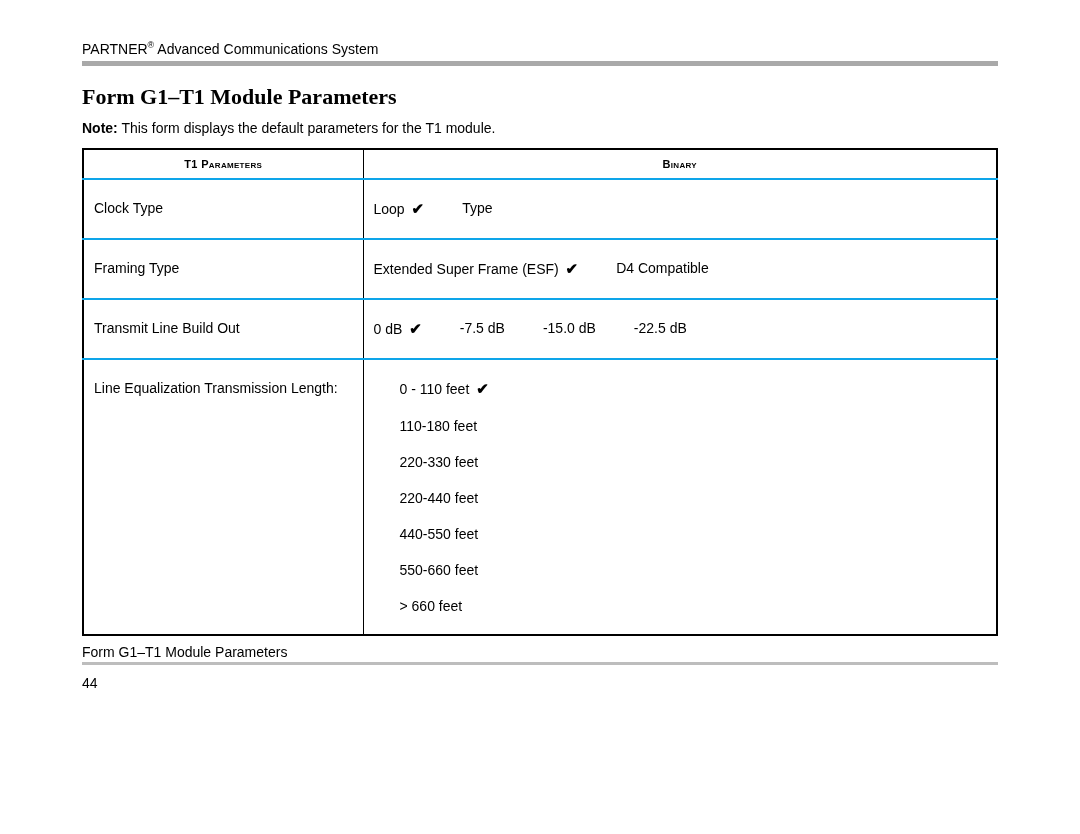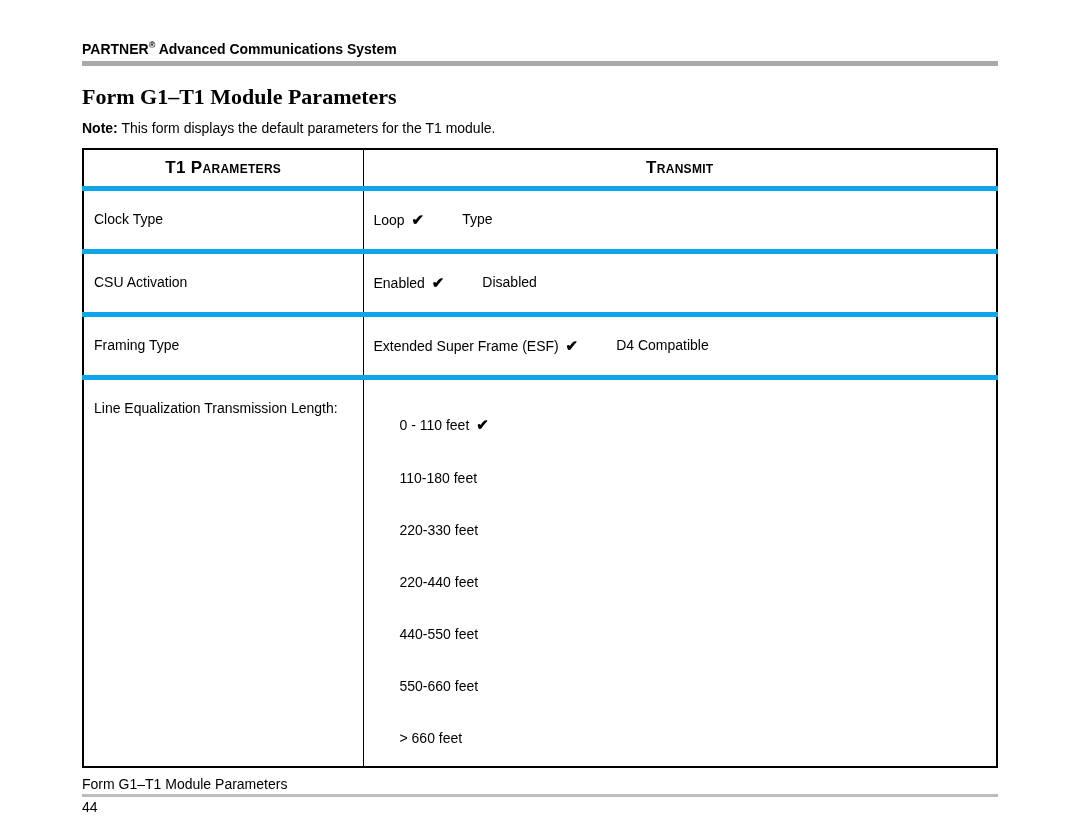--- a/index.html
+++ b/index.html
@@ -1,36 +1,36 @@
 <!DOCTYPE html>
 <html><head>
 <meta charset="utf-8">
 <style>
   * { box-sizing: border-box; margin: 0; padding: 0; }
   html, body { width: 1080px; height: 834px; background: #fff; font-family: Arial, Helvetica, sans-serif; color: #000; }
   .page { padding: 40px 82px 28px 82px; }
-  .running-head { font-size: 14px; margin-bottom: 4px; font-weight: bold; }
+  .running-head { font-size: 14px; margin-bottom: 4px; }
   .running-head sup { font-size: 9px; vertical-align: super; }
   .thick-rule { height: 5px; background: #a9a9a9; margin-bottom: 18px; }
   .title { font-family: "Palatino Linotype", "Book Antiqua", Palatino, Georgia, serif; font-size: 22px; font-weight: bold; margin-bottom: 10px; }
   .note-line { font-size: 14px; margin-bottom: 12px; }
   .note-line b { font-weight: bold; }
   table.params { border-collapse: collapse; width: 100%; border: 2px solid #000; table-layout: fixed; }
-  table.params th { border: 1px solid #000; border-top: none; font-weight: bold; font-size: 17px; letter-spacing: 0.3px; padding: 8px 10px; text-align: center; font-variant: small-caps; }
+  table.params th { border: 1px solid #000; border-top: none; font-weight: bold; font-size: 11px; letter-spacing: 0.3px; padding: 8px 10px; text-align: center; font-variant: small-caps; }
   table.params th.left { width: 280px; }
-  table.params td { border-left: 1px solid #000; border-right: 1px solid #000; border-top: 5px solid #0ea5e9; border-bottom: none; font-size: 14px; vertical-align: top; padding: 20px 10px 20px 10px; }
+  table.params td { border-left: 1px solid #000; border-right: 1px solid #000; border-top: 2px solid #0ea5e9; border-bottom: none; font-size: 14px; vertical-align: top; padding: 20px 10px 20px 10px; }
   table.params tr:last-child td { border-bottom: none; }
   .opt { display: inline-block; margin-right: 26px; white-space: nowrap; }
   .check { font-family: "Segoe UI Symbol","Apple Symbols",Arial,sans-serif; font-weight: bold; font-size: 15px; margin-left: 3px; }
   .stack { display: flex; flex-direction: column; gap: 20px; padding-left: 26px; }
-  .stack .opt { margin-right: 0; margin-top: 16px; }
+  .stack .opt { margin-right: 0; }
   .td-setting-flex { display: flex; flex-wrap: wrap; gap: 12px; }
   .caption { font-size: 14px; margin-top: 8px; }
   .thin-rule { height: 3px; background: #bdbdbd; margin-top: 2px; margin-bottom: 2px; }
-  .pagenum { font-size: 14px; margin-top: 2px; }
+  .pagenum { font-size: 14px; margin-top: 10px; }
 </style>
 </head>
 <body>
 
 <div class="page">
 
   <div class="running-head">
     <span>PARTNER</span><sup>®</sup><span> Advanced Communications System</span>
   </div>
   <div class="thick-rule"></div>
@@ -38,48 +38,50 @@
   <div class="title">Form G1–T1 Module Parameters</div>
 
   <div class="note-line">
     <b>Note:</b><span> This form displays the default parameters for the T1 module.</span>
   </div>
 
   <table class="params">
     <thead>
       <tr>
         <th class="left">T1 Parameters</th>
-        <th>Transmit</th>
+        <th>Binary</th>
       </tr>
     </thead>
     <tbody>
       <tr>
         <td>Clock Type</td>
         <td>
           <div class="td-setting-flex">
             <span class="opt"><span>Loop</span> <span class="check">✔</span></span>
             <span class="opt">Type</span>
           </div>
         </td>
       </tr>
       <tr>
-        <td>CSU Activation</td>
-        <td>
-          <div class="td-setting-flex">
-            <span class="opt"><span>Enabled</span> <span class="check">✔</span></span>
-            <span class="opt">Disabled</span>
-          </div>
-        </td>
-      </tr>
-      <tr>
         <td>Framing Type</td>
         <td>
           <div class="td-setting-flex">
             <span class="opt"><span>Extended Super Frame (ESF)</span> <span class="check">✔</span></span>
             <span class="opt">D4 Compatible</span>
+          </div>
+        </td>
+      </tr>
+      <tr>
+        <td>Transmit Line Build Out</td>
+        <td>
+          <div class="td-setting-flex">
+            <span class="opt"><span>0 dB</span> <span class="check">✔</span></span>
+            <span class="opt">-7.5 dB</span>
+            <span class="opt">-15.0 dB</span>
+            <span class="opt">-22.5 dB</span>
           </div>
         </td>
       </tr>
       <tr>
         <td>Line Equalization Transmission Length:</td>
         <td>
           <div class="stack">
             <span class="opt"><span>0 - 110 feet</span> <span class="check">✔</span></span>
             <span class="opt">110-180 feet</span>
             <span class="opt">220-330 feet</span>

